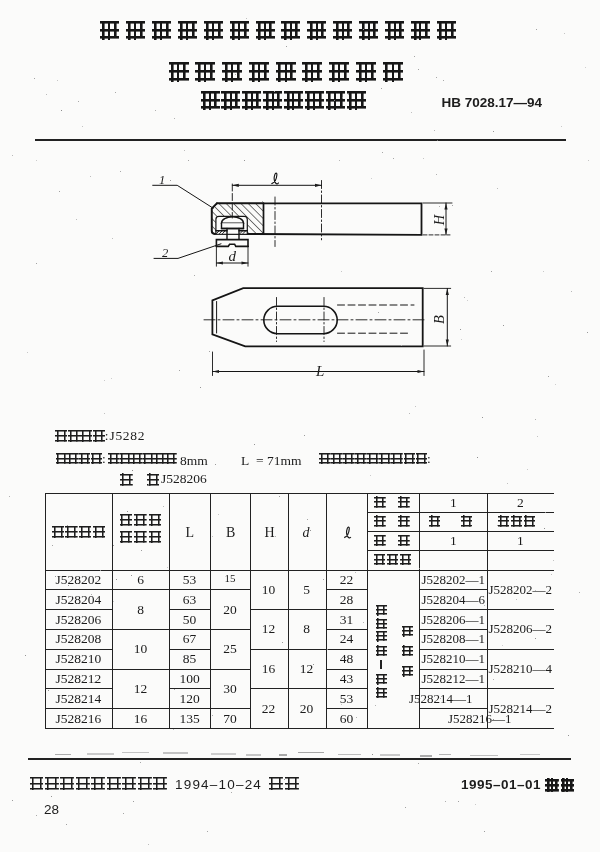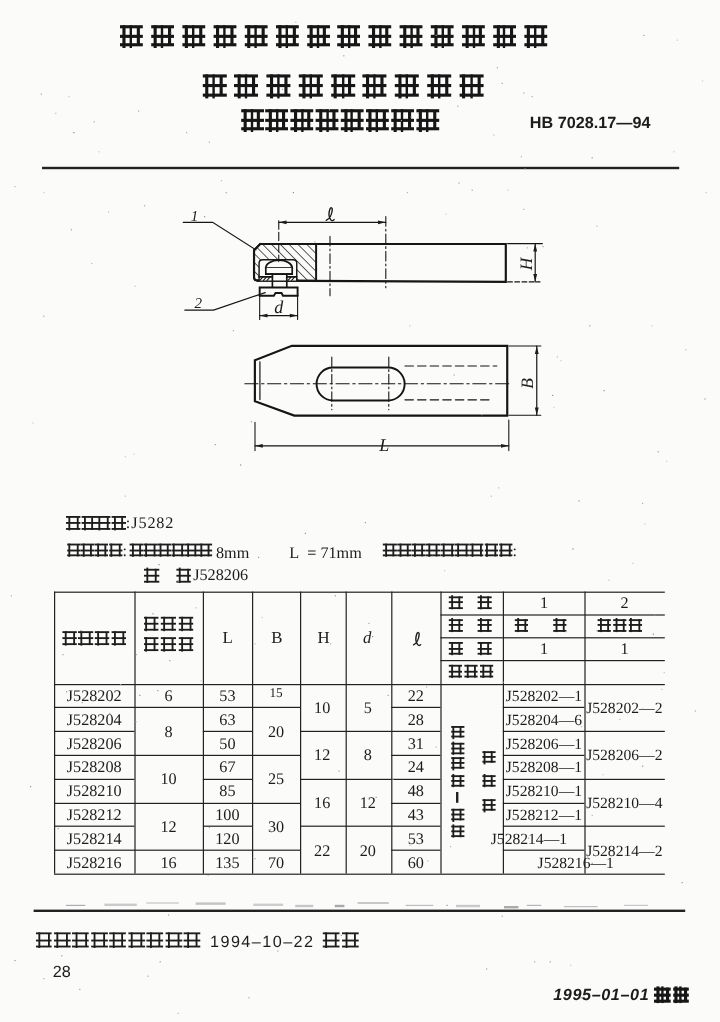--- a/index.html
+++ b/index.html
@@ -310,21 +310,21 @@
 <div style="position:absolute;left:338px;top:753.9px;width:23px;height:1.6px;background:rgb(189,189,189);"></div>
 <div style="position:absolute;left:380px;top:754.4px;width:20px;height:1.6px;background:rgb(201,201,201);"></div>
 <div style="position:absolute;left:420px;top:755.0px;width:12px;height:1.6px;background:rgb(171,171,171);"></div>
 <div style="position:absolute;left:439px;top:753.5px;width:12px;height:1.6px;background:rgb(181,181,181);"></div>
 <div style="position:absolute;left:470px;top:754.9px;width:28px;height:1.6px;background:rgb(191,191,191);"></div>
 <div style="position:absolute;left:520px;top:753.8px;width:20px;height:1.6px;background:rgb(199,199,199);"></div>
 
 <div class="ln" style="left:27.5px;top:757.5px;width:543px;height:2.2px;"></div>
 
 <div class="run" style="left:29.5px;top:776.5px;"><i class="g" style="width:13.8px;height:13.8px;margin-right:1.7px"></i><i class="g" style="width:13.8px;height:13.8px;margin-right:1.7px"></i><i class="g" style="width:13.8px;height:13.8px;margin-right:1.7px"></i><i class="g" style="width:13.8px;height:13.8px;margin-right:1.7px"></i><i class="g" style="width:13.8px;height:13.8px;margin-right:1.7px"></i><i class="g" style="width:13.8px;height:13.8px;margin-right:1.7px"></i><i class="g" style="width:13.8px;height:13.8px;margin-right:1.7px"></i><i class="g" style="width:13.8px;height:13.8px;margin-right:1.7px"></i><i class="g" style="width:13.8px;height:13.8px;margin-right:1.7px"></i></div>
-<div class="txt" style="left:175px;top:778px;font-family:'Liberation Sans',sans-serif;font-size:13.5px;letter-spacing:1.2px;">1994–10–22</div>
+<div class="txt" style="left:175px;top:778px;font-family:'Liberation Sans',sans-serif;font-size:13.5px;letter-spacing:1.2px;">1994–10–24</div>
 <div class="run" style="left:269px;top:776.5px;"><i class="g" style="width:13.8px;height:13.8px;margin-right:2.6px"></i><i class="g" style="width:13.8px;height:13.8px;"></i></div>
 
-<div class="run" style="left:461px;top:822px;font-style:italic;"><span style="font-family:'Liberation Sans',sans-serif;font-weight:bold;font-size:13.5px;line-height:13.8px;vertical-align:top;letter-spacing:0.5px;">1995–01–01&nbsp;</span><i class="gb" style="width:13.8px;height:13.8px;margin-right:1.5px"></i><i class="gb" style="width:13.8px;height:13.8px;margin-right:1.5px"></i></div>
+<div class="run" style="left:461px;top:778px;"><span style="font-family:'Liberation Sans',sans-serif;font-weight:bold;font-size:13.5px;line-height:13.8px;vertical-align:top;letter-spacing:0.5px;">1995–01–01&nbsp;</span><i class="gb" style="width:13.8px;height:13.8px;margin-right:1.5px"></i><i class="gb" style="width:13.8px;height:13.8px;margin-right:1.5px"></i></div>
 
 <div class="txt" style="left:44px;top:803px;font-size:13.5px;font-family:'Liberation Sans',sans-serif;">28</div>
 
 <div style="position:absolute;left:0;top:0;width:1px;height:1px;background:transparent;box-shadow:339px 160px 0 rgba(170,170,170,0.85),57px 80px 0 rgba(188,188,188,0.85),104px 380px 0 rgba(194,194,194,0.85),67px 525px 0 rgba(147,147,147,0.85),46px 94px 0 rgba(175,175,175,0.85),436px 77px 0 rgba(150,150,150,0.85),100px 570px 0 rgba(174,174,174,0.85),68px 585px 0 rgba(135,135,135,0.85),236px 651px 0 rgba(200,200,200,0.85),71px 596px 0 rgba(194,194,194,0.85),414px 56px 0 rgba(148,148,148,0.85),55px 576px 0 rgba(137,137,137,0.85),304px 435px 0 rgba(138,138,138,0.85),561px 126px 0 rgba(193,193,193,0.85),323px 579px 0 rgba(143,143,143,0.85),113px 601px 0 rgba(193,193,193,0.85),200px 387px 0 rgba(132,132,132,0.85),568px 735px 0 rgba(128,128,128,0.85),585px 67px 0 rgba(199,199,199,0.85),218px 514px 0 rgba(188,188,188,0.85),445px 801px 0 rgba(160,160,160,0.85),484px 605px 0 rgba(178,178,178,0.85),378px 312px 0 rgba(151,151,151,0.85),192px 721px 0 rgba(151,151,151,0.85),91px 594px 0 rgba(158,158,158,0.85),545px 512px 0 rgba(163,163,163,0.85),467px 300px 0 rgba(197,197,197,0.85),82px 126px 0 rgba(185,185,185,0.85),436px 174px 0 rgba(163,163,163,0.85),163px 506px 0 rgba(173,173,173,0.85),48px 690px 0 rgba(129,129,129,0.85),579px 592px 0 rgba(160,160,160,0.85),356px 717px 0 rgba(164,164,164,0.85),516px 599px 0 rgba(178,178,178,0.85),78px 101px 0 rgba(154,154,154,0.85),493px 719px 0 rgba(128,128,128,0.85),70px 754px 0 rgba(159,159,159,0.85),464px 297px 0 rgba(169,169,169,0.85),363px 29px 0 rgba(179,179,179,0.85),371px 178px 0 rgba(198,198,198,0.85),127px 511px 0 rgba(127,127,127,0.85),231px 792px 0 rgba(156,156,156,0.85),140px 762px 0 rgba(151,151,151,0.85),415px 406px 0 rgba(183,183,183,0.85),90px 176px 0 rgba(177,177,177,0.85),419px 568px 0 rgba(155,155,155,0.85),148px 844px 0 rgba(175,175,175,0.85),571px 291px 0 rgba(173,173,173,0.85),375px 705px 0 rgba(168,168,168,0.85),244px 160px 0 rgba(130,130,130,0.85),188px 160px 0 rgba(149,149,149,0.85),246px 18px 0 rgba(182,182,182,0.85),194px 275px 0 rgba(156,156,156,0.85),12px 155px 0 rgba(173,173,173,0.85),555px 384px 0 rgba(198,198,198,0.85),587px 332px 0 rgba(136,136,136,0.85),535px 638px 0 rgba(126,126,126,0.85),475px 804px 0 rgba(191,191,191,0.85),409px 413px 0 rgba(171,171,171,0.85),411px 112px 0 rgba(181,181,181,0.85),418px 69px 0 rgba(144,144,144,0.85),76px 219px 0 rgba(176,176,176,0.85),174px 118px 0 rgba(163,163,163,0.85),61px 110px 0 rgba(120,120,120,0.85),588px 160px 0 rgba(188,188,188,0.85),111px 378px 0 rgba(198,198,198,0.85),34px 78px 0 rgba(146,146,146,0.85),393px 158px 0 rgba(152,152,152,0.85),363px 622px 0 rgba(166,166,166,0.85),493px 131px 0 rgba(134,134,134,0.85),507px 483px 0 rgba(181,181,181,0.85),503px 325px 0 rgba(130,130,130,0.85),155px 110px 0 rgba(163,163,163,0.85),279px 496px 0 rgba(140,140,140,0.85),536px 29px 0 rgba(146,146,146,0.85),548px 376px 0 rgba(138,138,138,0.85),564px 33px 0 rgba(187,187,187,0.85),313px 664px 0 rgba(131,131,131,0.85),275px 536px 0 rgba(166,166,166,0.85),179px 370px 0 rgba(148,148,148,0.85),553px 560px 0 rgba(184,184,184,0.85),345px 657px 0 rgba(148,148,148,0.85),207px 831px 0 rgba(150,150,150,0.85),418px 763px 0 rgba(149,149,149,0.85),212px 536px 0 rgba(183,183,183,0.85),372px 754px 0 rgba(123,123,123,0.85),36px 815px 0 rgba(155,155,155,0.85),491px 271px 0 rgba(144,144,144,0.85),360px 463px 0 rgba(164,164,164,0.85),381px 88px 0 rgba(148,148,148,0.85),112px 238px 0 rgba(180,180,180,0.85),209px 351px 0 rgba(146,146,146,0.85),502px 645px 0 rgba(198,198,198,0.85),9px 496px 0 rgba(164,164,164,0.85),94px 682px 0 rgba(135,135,135,0.85),405px 807px 0 rgba(145,145,145,0.85),497px 188px 0 rgba(175,175,175,0.85),348px 94px 0 rgba(170,170,170,0.85),482px 417px 0 rgba(130,130,130,0.85),170px 180px 0 rgba(136,136,136,0.85),36px 160px 0 rgba(195,195,195,0.85),484px 831px 0 rgba(138,138,138,0.85),493px 679px 0 rgba(164,164,164,0.85),167px 567px 0 rgba(190,190,190,0.85),142px 27px 0 rgba(121,121,121,0.85),113px 545px 0 rgba(137,137,137,0.85),452px 205px 0 rgba(147,147,147,0.85),36px 263px 0 rgba(147,147,147,0.85),307px 519px 0 rgba(150,150,150,0.85),341px 271px 0 rgba(189,189,189,0.85),437px 140px 0 rgba(127,127,127,0.85),370px 475px 0 rgba(194,194,194,0.85),537px 436px 0 rgba(184,184,184,0.85),141px 550px 0 rgba(139,139,139,0.85),544px 528px 0 rgba(122,122,122,0.85),458px 801px 0 rgba(143,143,143,0.85),12px 800px 0 rgba(139,139,139,0.85),184px 150px 0 rgba(180,180,180,0.85),131px 575px 0 rgba(127,127,127,0.85),341px 704px 0 rgba(186,186,186,0.85),551px 574px 0 rgba(181,181,181,0.85),116px 579px 0 rgba(127,127,127,0.85),262px 201px 0 rgba(155,155,155,0.85),51px 796px 0 rgba(132,132,132,0.85),527px 469px 0 rgba(191,191,191,0.85),36px 784px 0 rgba(128,128,128,0.85),461px 339px 0 rgba(198,198,198,0.85),525px 626px 0 rgba(185,185,185,0.85),212px 715px 0 rgba(155,155,155,0.85),471px 526px 0 rgba(188,188,188,0.85),497px 525px 0 rgba(151,151,151,0.85),543px 271px 0 rgba(191,191,191,0.85),215px 464px 0 rgba(137,137,137,0.85),434px 130px 0 rgba(170,170,170,0.85),460px 329px 0 rgba(129,129,129,0.85),254px 444px 0 rgba(129,129,129,0.85),225px 691px 0 rgba(158,158,158,0.85),133px 801px 0 rgba(139,139,139,0.85),382px 152px 0 rgba(152,152,152,0.85),148px 484px 0 rgba(148,148,148,0.85),104px 413px 0 rgba(182,182,182,0.85),174px 689px 0 rgba(148,148,148,0.85),173px 729px 0 rgba(175,175,175,0.85),535px 419px 0 rgba(163,163,163,0.85),439px 206px 0 rgba(165,165,165,0.85),334px 100px 0 rgba(166,166,166,0.85),27px 352px 0 rgba(190,190,190,0.85),477px 457px 0 rgba(122,122,122,0.85),401px 345px 0 rgba(186,186,186,0.85),310px 530px 0 rgba(128,128,128,0.85),123px 813px 0 rgba(149,149,149,0.85),115px 92px 0 rgba(153,153,153,0.85),286px 46px 0 rgba(143,143,143,0.85),284px 779px 0 rgba(136,136,136,0.85),440px 698px 0 rgba(153,153,153,0.85),423px 158px 0 rgba(188,188,188,0.85),535px 590px 0 rgba(183,183,183,0.85),342px 97px 0 rgba(155,155,155,0.85),66px 824px 0 rgba(143,143,143,0.85),443px 80px 0 rgba(154,154,154,0.85),25px 655px 0 rgba(131,131,131,0.85),274px 91px 0 rgba(197,197,197,0.85),235px 74px 0 rgba(153,153,153,0.85),132px 470px 0 rgba(121,121,121,0.85),355px 572px 0 rgba(173,173,173,0.85),282px 642px 0 rgba(136,136,136,0.85),52px 545px 0 rgba(150,150,150,0.85),120px 171px 0 rgba(153,153,153,0.85),59px 191px 0 rgba(145,145,145,0.85),327px 649px 0 rgba(159,159,159,0.85);"></div>
 </div>
 
 </body></html>

